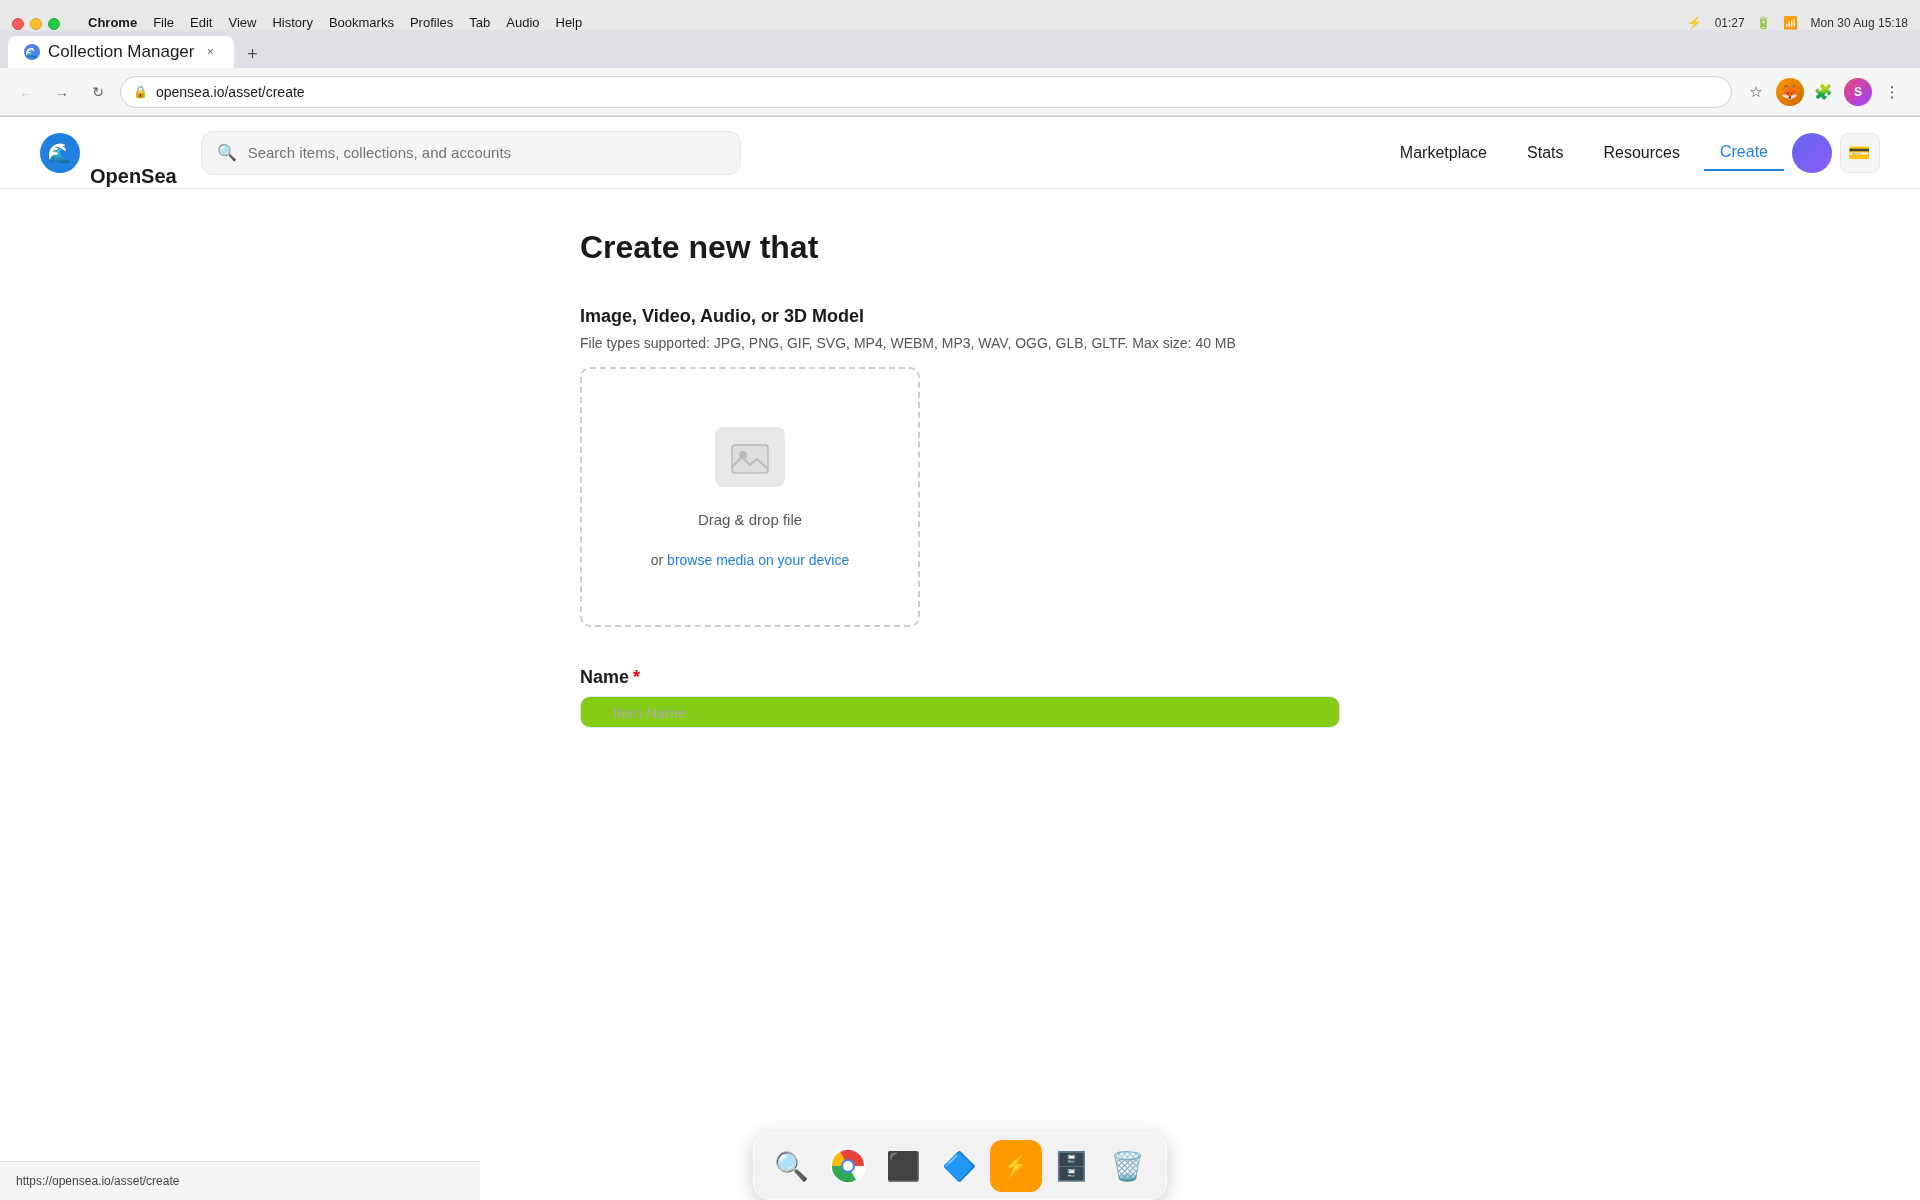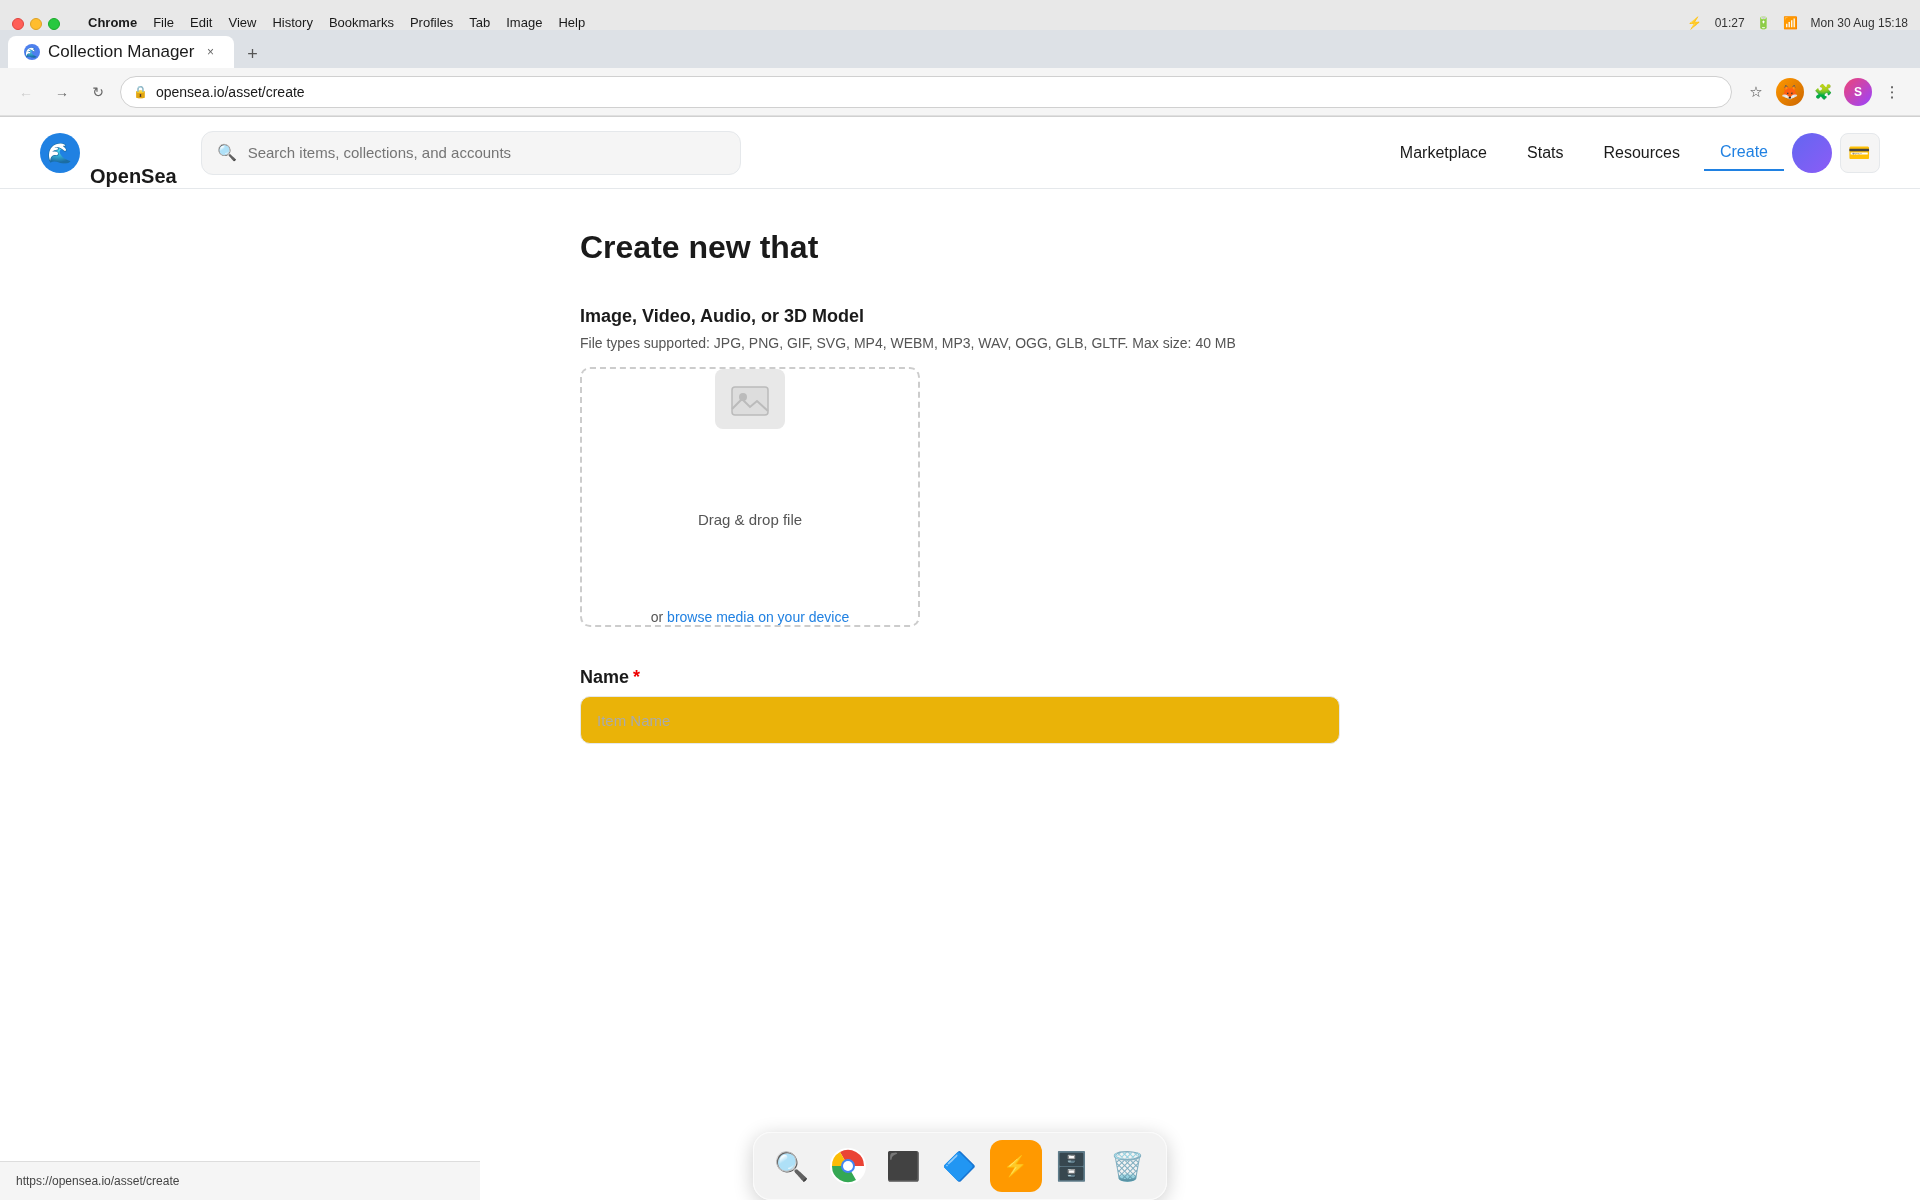--- a/index.html
+++ b/index.html
@@ -208,21 +208,21 @@
       font-size: 14px; color: #555; margin-bottom: 16px;
     }
     .upload-zone {
       width: 340px;
       height: 260px;
       border: 2px dashed #ccc;
       border-radius: 10px;
       display: flex;
       flex-direction: column;
       align-items: center;
-      justify-content: space-between;
+      justify-content: center;
       gap: 24px;
       cursor: pointer;
       margin-bottom: 40px;
     }
     .upload-icon {
       width: 70px; height: 60px;
       background: #e8e8e8;
       border-radius: 8px;
       display: flex; align-items: center; justify-content: center;
       font-size: 28px; color: #999;
@@ -233,28 +233,28 @@
 
     .form-section { margin-bottom: 36px; }
     .form-label {
       font-size: 18px; font-weight: 700; color: #1a1a1a;
       margin-bottom: 8px; display: flex; align-items: center; gap: 4px;
     }
     .required-star { color: #e00; }
     .form-desc { font-size: 14px; color: #555; margin-bottom: 12px; }
     .form-input {
       width: 100%;
-      height: 48px;
+      height: 32px;
       border: 1px solid #e5e8eb;
       border-radius: 10px;
-      padding: 0 16px;
+      padding: 0 32px;
       font-size: 15px;
       color: #1a1a1a;
       outline: none;
-      background: #eab308;
+      background: #84cc16;
     }
     .form-input::placeholder { color: #aaa; }
 
     
     .status-bar {
       position: fixed; bottom: 0; left: 0;
       background: #f5f5f5;
       border-top: 1px solid #ddd;
       height: 39px;
       display: flex; align-items: center;
@@ -302,21 +302,21 @@
   </div>
   <div class="titlebar-menu">
     <span class="titlebar-menu-item bold">Chrome</span>
     <span class="titlebar-menu-item">File</span>
     <span class="titlebar-menu-item">Edit</span>
     <span class="titlebar-menu-item">View</span>
     <span class="titlebar-menu-item">History</span>
     <span class="titlebar-menu-item">Bookmarks</span>
     <span class="titlebar-menu-item">Profiles</span>
     <span class="titlebar-menu-item">Tab</span>
-    <span class="titlebar-menu-item">Image</span>
+    <span class="titlebar-menu-item">Audio</span>
     <span class="titlebar-menu-item">Help</span>
   </div>
   <div class="titlebar-right">
     <span>⚡</span>
     <span>01:27</span>
     <span>🔋</span>
     <span>📶</span>
     <span>Mon 30 Aug  15:18</span>
   </div>
 </div>

